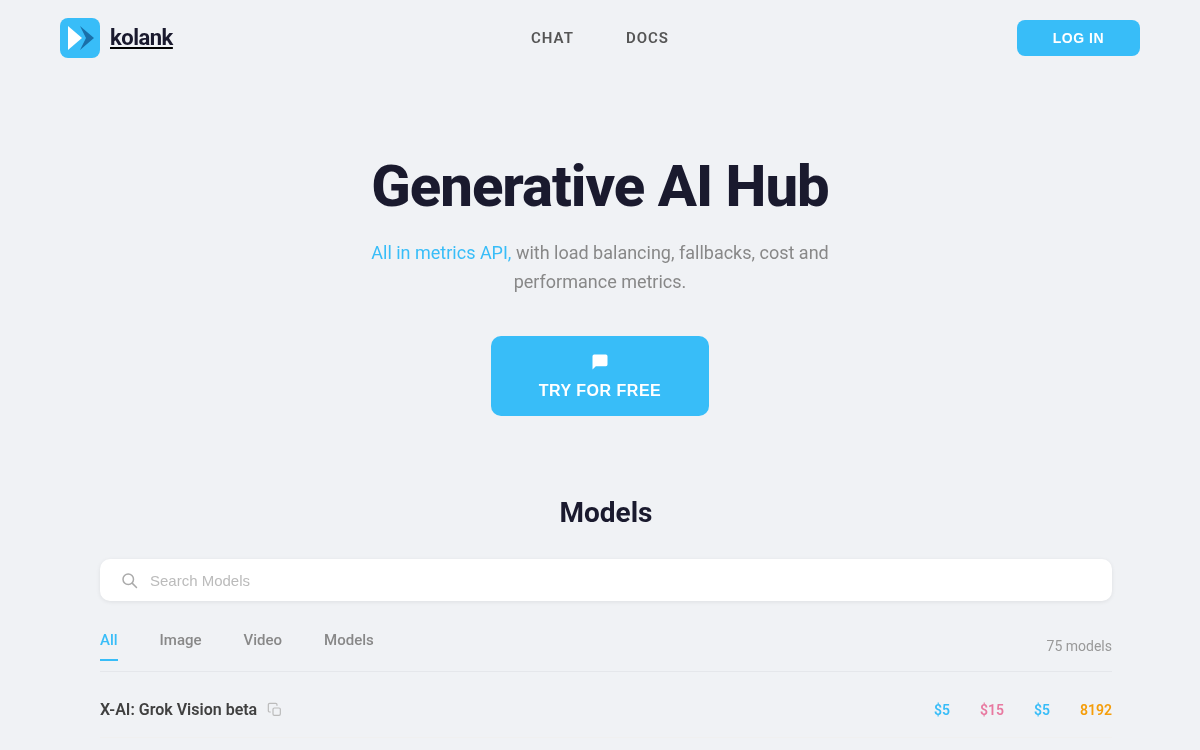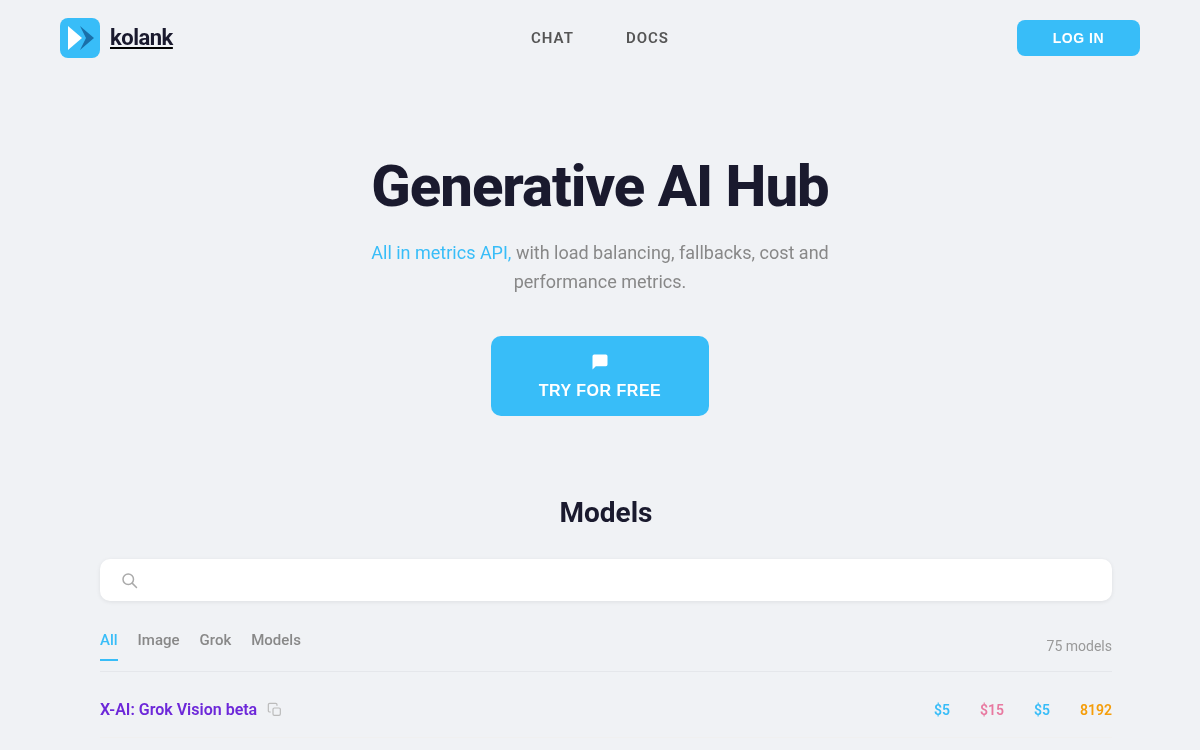--- a/index.html
+++ b/index.html
@@ -178,21 +178,21 @@
       display: flex;
       align-items: center;
       justify-content: space-between;
       padding: 10px 0;
       border-bottom: 1px solid #e5e7eb;
       margin-bottom: 10px;
     }
 
     .filter-tabs {
       display: flex;
-      gap: 20px;
+      gap: 42px;
     }
 
     .filter-tab {
       font-size: 15px;
       color: #888;
       cursor: pointer;
       padding-bottom: 10px;
       font-weight: 500;
       border-bottom: 2px solid transparent;
     }
@@ -218,21 +218,21 @@
 
     .model-left {
       display: flex;
       align-items: center;
       gap: 10px;
     }
 
     .model-name {
       font-size: 16px;
       font-weight: 600;
-      color: #6d28d9;
+      color: #404040;
     }
 
     .copy-icon {
       width: 16px;
       height: 16px;
       stroke: #bbb;
       cursor: pointer;
     }
 
     .model-prices {
@@ -300,27 +300,28 @@
 </section>
 
 <section class="models-section">
   <h2 class="models-title">Models</h2>
 
   <div class="search-bar">
     <svg class="search-icon-svg" viewBox="0 0 24 24" fill="none" xmlns="http://www.w3.org/2000/svg">
       <circle cx="11" cy="11" r="7" stroke-width="2" stroke-linecap="round"></circle>
       <line x1="16.5" y1="16.5" x2="22" y2="22" stroke-width="2" stroke-linecap="round"></line>
     </svg>
+    <input class="search-input" type="text" placeholder="Search Models" style="">
   </div>
 
   <div class="filter-row">
     <div class="filter-tabs">
       <span class="filter-tab active">All</span>
       <span class="filter-tab">Image</span>
-      <span class="filter-tab">Grok</span>
+      <span class="filter-tab">Video</span>
       <span class="filter-tab">Models</span>
     </div>
     <span class="model-count">75 models</span>
   </div>
 
   <div class="model-row">
     <div class="model-left">
       <span class="model-name">X-AI: Grok Vision beta</span>
       <svg class="copy-icon" viewBox="0 0 24 24" fill="none" xmlns="http://www.w3.org/2000/svg">
         <rect x="9" y="9" width="11" height="11" rx="2" stroke-width="1.8" stroke-linecap="round"></rect>

